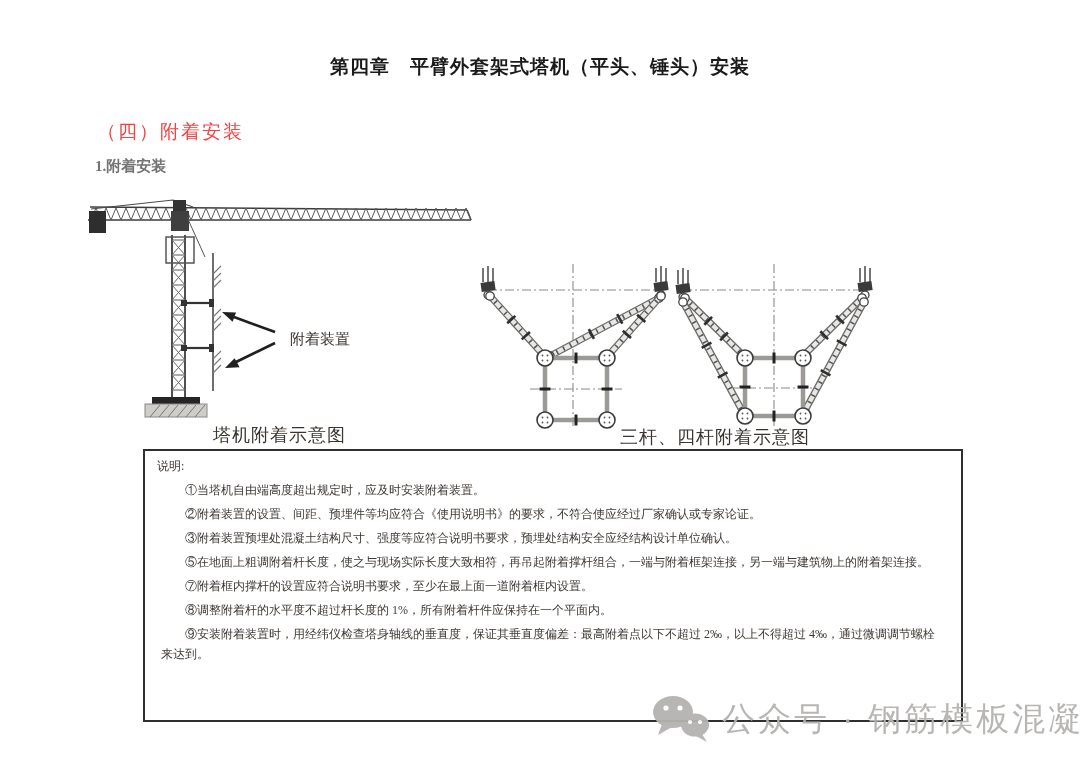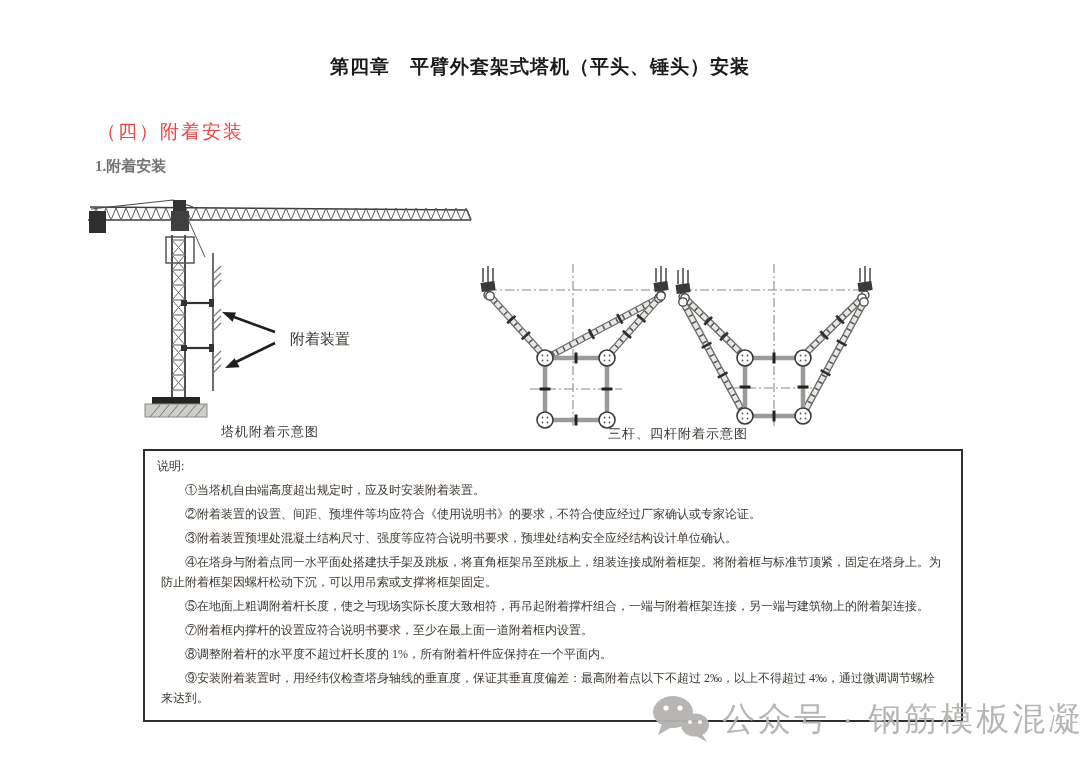--- a/index.html
+++ b/index.html
@@ -18,21 +18,21 @@
   }
   .subsection-title{
     position:absolute; top:157px; left:95px;
     font-size:15px; font-weight:bold; color:#737373;
   }
   .fig-svg{ position:absolute; }
   .fig-label{
     position:absolute; font-size:15px; color:#3a3530;
   }
   .fig-caption{
-    position:absolute; font-size:13px; color:#3a3530; letter-spacing:1px;margin-left:8px;
+    position:absolute; font-size:18px; color:#3a3530; letter-spacing:1px;
   }
   .notes-box{
     position:absolute; left:143px; top:449px; width:820px; height:273px;
     border:2px solid #2f2f2f; box-sizing:border-box;
     padding:5px 12px 0 12px; overflow:hidden;
     font-size:12px; line-height:20px; color:#3e3933;
   }
   .notes-box p{ margin:4px; text-indent:2em; }
   .notes-box .notes-heading{ margin:0; text-indent:0; }
   .watermark{
@@ -257,28 +257,27 @@
         <circle cx="307.5" cy="155.5" r="0.9" fill="#555555"></circle>
         <circle cx="302.5" cy="155.5" r="0.9" fill="#555555"></circle>
         <circle cx="363" cy="158" r="8" fill="#ffffff" stroke="#3c3c3c" stroke-width="1.6"></circle>
         <circle cx="365.5" cy="160.5" r="0.9" fill="#555555"></circle>
         <circle cx="360.5" cy="160.5" r="0.9" fill="#555555"></circle>
         <circle cx="365.5" cy="155.5" r="0.9" fill="#555555"></circle>
         <circle cx="360.5" cy="155.5" r="0.9" fill="#555555"></circle>
       </g>
   </svg>
 
-  <span class="fig-caption" style="left:600px; top:425px;">三杆、四杆附着示意图</span>
+  <span class="fig-caption" style="left:620px; top:425px;">三杆、四杆附着示意图</span>
 
   <div class="notes-box">
     <p class="notes-heading">说明:</p>
     <p>①当塔机自由端高度超出规定时，应及时安装附着装置。</p>
     <p>②附着装置的设置、间距、预埋件等均应符合《使用说明书》的要求，不符合使应经过厂家确认或专家论证。</p>
     <p>③附着装置预埋处混凝土结构尺寸、强度等应符合说明书要求，预埋处结构安全应经结构设计单位确认。</p>
-    <p>④在塔身与附着点同一水平面处搭建扶手架及跳板，将直角框架吊至跳板上，组装连接成附着框架。将附着框与标准节顶紧，固定在塔身上。为防止附着框架因螺杆松动下沉，可以用吊索或支撑将框架固定。</p>
     <p>⑤在地面上粗调附着杆长度，使之与现场实际长度大致相符，再吊起附着撑杆组合，一端与附着框架连接，另一端与建筑物上的附着架连接。</p>
     <p>⑦附着框内撑杆的设置应符合说明书要求，至少在最上面一道附着框内设置。</p>
     <p>⑧调整附着杆的水平度不超过杆长度的 1%，所有附着杆件应保持在一个平面内。</p>
     <p>⑨安装附着装置时，用经纬仪检查塔身轴线的垂直度，保证其垂直度偏差：最高附着点以下不超过 2‰，以上不得超过 4‰，通过微调调节螺栓来达到。</p>
   </div>
 
   <div class="watermark">
     <svg width="62" height="54" viewBox="0 0 62 54" style="margin-right:10px;">
       <ellipse cx="23" cy="20" rx="20" ry="16" fill="#b5b3b0"></ellipse>
       <polygon points="12,32 8,43 22,35" fill="#b5b3b0"></polygon>

